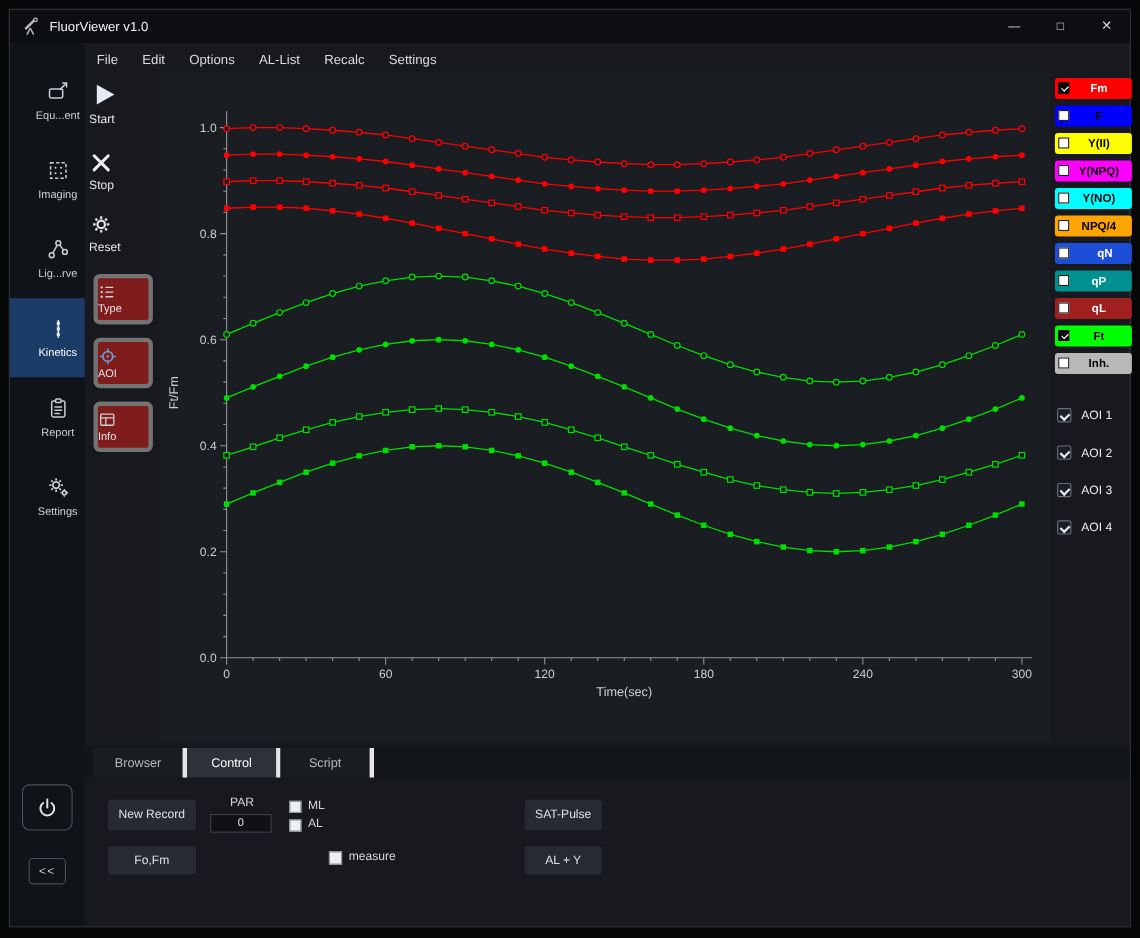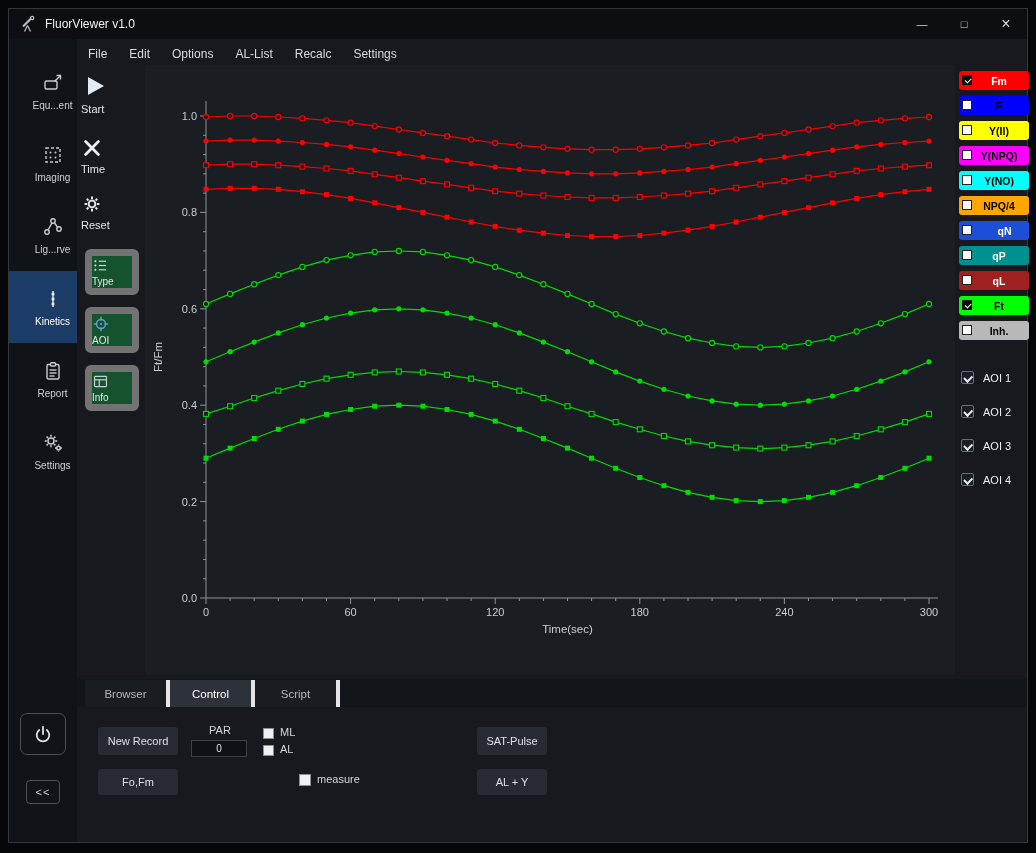--- a/index.html
+++ b/index.html
@@ -26,21 +26,21 @@
   .side-item { width:68px; height:72px; display:flex; flex-direction:column; align-items:center; justify-content:center; gap:6px;padding-left:19px; }
   .side-item.active { background:#1b3c66; }
   .side-icon { width:22px; height:22px; }
   .side-label { font-size:10px; color:#cdd1d5; }
   .side-item.active .side-label { color:#ffffff; }
   .power-btn { position:absolute; left:11px; top:674px; width:46px; height:42px; border:1px solid #4b5056; border-radius:7px; display:flex; align-items:center; justify-content:center; }
   .collapse-btn { position:absolute; left:17px; top:741px; width:34px; height:24px; border:1px solid #4b5056; border-radius:4px; color:#cfd3d7; font-size:11px; display:flex; align-items:center; justify-content:center; letter-spacing:1px; }
 
   
   .tool-btn { position:absolute; left:72px; width:62px; display:flex; flex-direction:column; align-items:flex-start; justify-content:center; gap:4px; color:#e3e6e9; font-size:11px; }
-  .tool-btn.boxed { left:76px; width:54px; height:46px; border:7px solid #737373; border-radius:6px; background:#14532d; gap:2px; font-size:10px; }
+  .tool-btn.boxed { left:76px; width:54px; height:46px; border:4px solid #737373; border-radius:6px; background:#7f1d1d; gap:2px; font-size:10px; }
 
   
   #chart-svg { position:absolute; left:136px; top:56px; }
   #chart-svg text { font-family:"Liberation Sans","DejaVu Sans",sans-serif; }
 
   
   #legend-panel { position:absolute; left:950px; top:62px; width:70px; }
   .legend-btn { position:relative; height:19px; border-radius:3px; margin-bottom:6px; display:flex; align-items:center; justify-content:center; font-size:10.5px; font-weight:bold; padding-left:10px; }
   .legend-check { position:absolute; left:3px; top:4px; width:10px; height:10px; background:#ffffff; border:1px solid #222; }
   .legend-check.checked { background:#0a0a0a; border-color:#0a0a0a; }
@@ -180,21 +180,21 @@
       <svg width="26" height="26" viewBox="0 0 26 26">
         <polygon points="7,4 23,13 7,22" fill="#e4ebf5"></polygon>
       </svg>
       <span class="tool-label">Start</span>
     </div>
     <div class="tool-btn" style="top:120px;height:54px;">
       <svg width="22" height="22" viewBox="0 0 24 24" stroke="#eceef1" stroke-width="3" stroke-linecap="round">
         <line x1="5" y1="5" x2="19" y2="19"></line>
           <line x1="19" y1="5" x2="5" y2="19"></line>
       </svg>
-      <span class="tool-label">Time</span>
+      <span class="tool-label">Stop</span>
     </div>
     <div class="tool-btn" style="top:176px;height:54px;">
       <svg width="22" height="22" viewBox="0 0 22 22" fill="none" stroke="#e3e6ea" stroke-width="2">
         <circle cx="11" cy="11" r="3.4"></circle>
         <line x1="16" y1="11" x2="18.4" y2="11"></line>
           <line x1="14.54" y1="14.54" x2="16.23" y2="16.23"></line>
         <line x1="11" y1="16" x2="11" y2="18.4"></line>
           <line x1="7.46" y1="14.54" x2="5.77" y2="16.23"></line>
         <line x1="6" y1="11" x2="3.6" y2="11"></line>
           <line x1="7.46" y1="7.46" x2="5.77" y2="5.77"></line>

